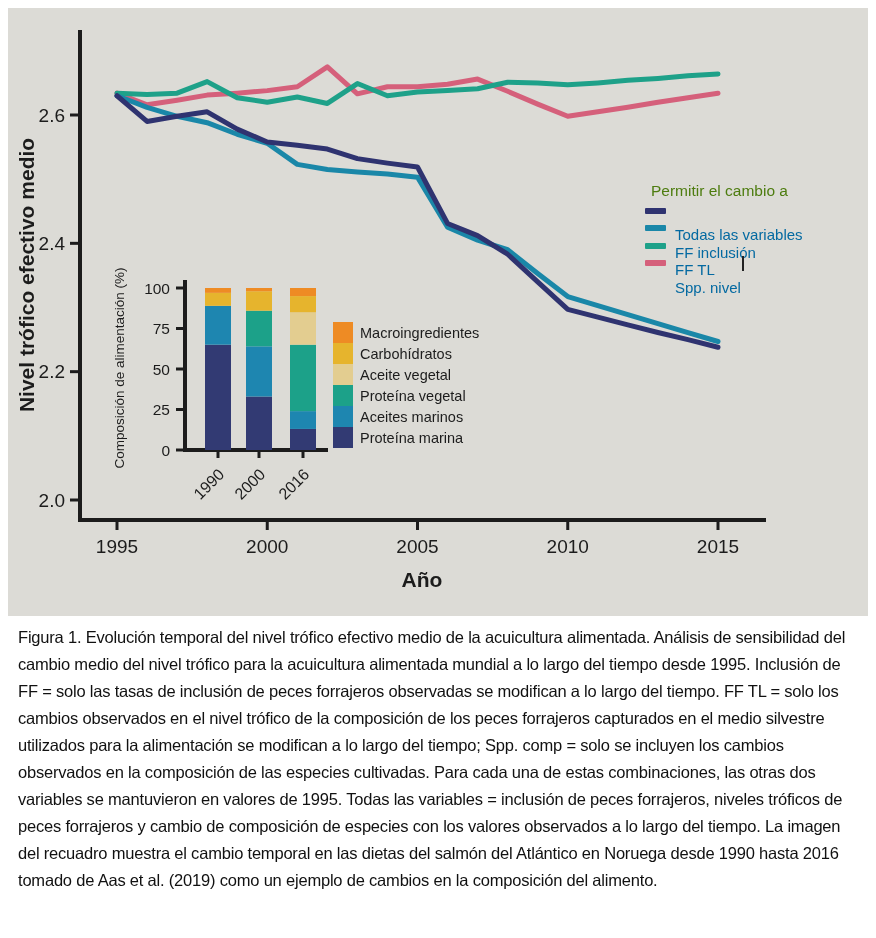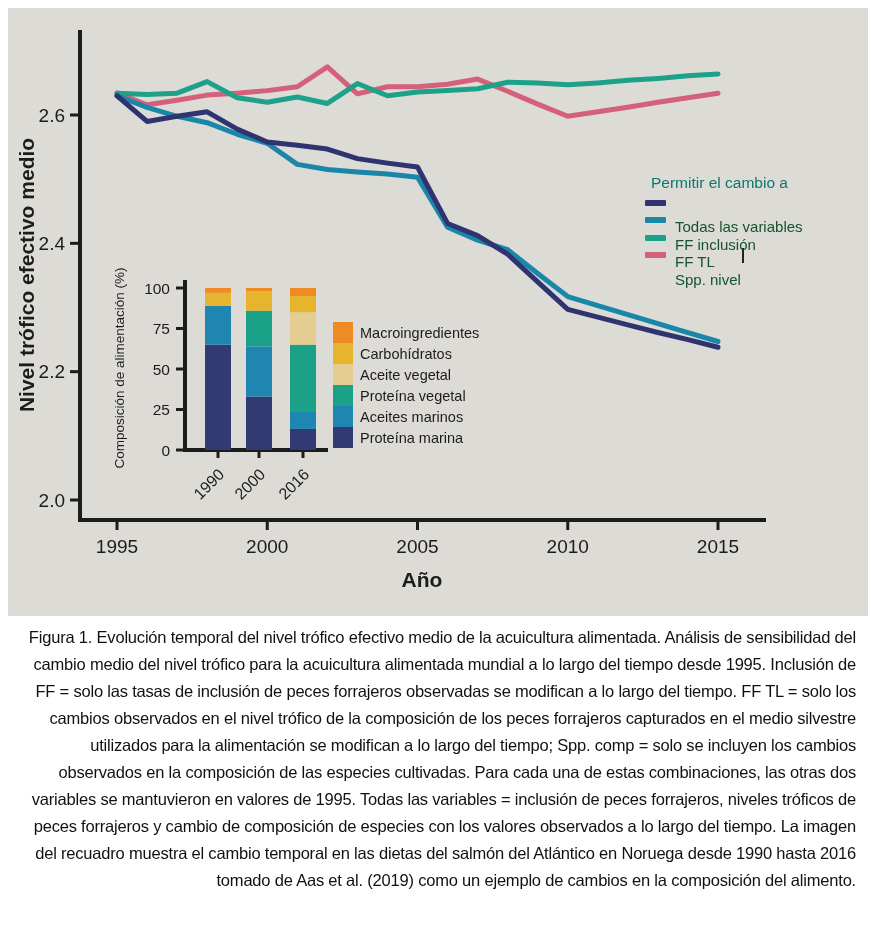--- a/index.html
+++ b/index.html
@@ -1,28 +1,28 @@
 <!DOCTYPE html>
 <html><head>
 <meta charset="utf-8">
 <style>
   html,body{margin:0;padding:0;background:#ffffff;}
   .page{position:relative;width:876px;height:938px;background:#ffffff;overflow:hidden;
         font-family:"Liberation Sans",sans-serif;color:#111;}
   .panel{position:absolute;left:8px;top:8px;width:860px;height:608px;background:#dcdbd6;}
   .panel svg{position:absolute;left:0;top:0;}
   .main-legend{position:absolute;left:637px;top:166px;}
-  .legend-title{font-size:15.5px;color:#0f766e;padding-left:6px;margin-bottom:2px;}
+  .legend-title{font-size:15.5px;color:#4d7c0f;padding-left:6px;margin-bottom:2px;margin-top:8px;}
   .legend-item{display:flex;align-items:center;height:17.5px;}
   .legend-chip{width:21px;height:6px;border-radius:1px;flex:0 0 auto;}
-  .legend-label{font-size:15px;color:#14532d;margin-left:9px;white-space:nowrap;margin-top:48px;}
+  .legend-label{font-size:15px;color:#0369a1;margin-left:9px;white-space:nowrap;margin-top:48px;}
   .caret{display:inline-block;width:2px;height:15px;background:#222;margin-left:1px;
          vertical-align:-2px;}
   .caption{position:absolute;left:18px;top:624px;width:838px;font-size:16.5px;
-           line-height:27px;letter-spacing:-0.2px;color:#111;text-align:right;}
+           line-height:27px;letter-spacing:-0.2px;color:#111;text-align:left;}
 </style>
 </head>
 <body>
 
 <div class="page">
   <div class="panel">
     <svg id="chart-svg" width="860" height="608" viewBox="0 0 860 608">
         <line x1="72" y1="22" x2="72" y2="514" stroke="#1c1c1c" stroke-width="4"></line>
         <line x1="70" y1="512" x2="758" y2="512" stroke="#1c1c1c" stroke-width="4"></line>
         <line x1="62" y1="492.00000000000006" x2="72" y2="492.00000000000006" stroke="#1c1c1c" stroke-width="3"></line>

